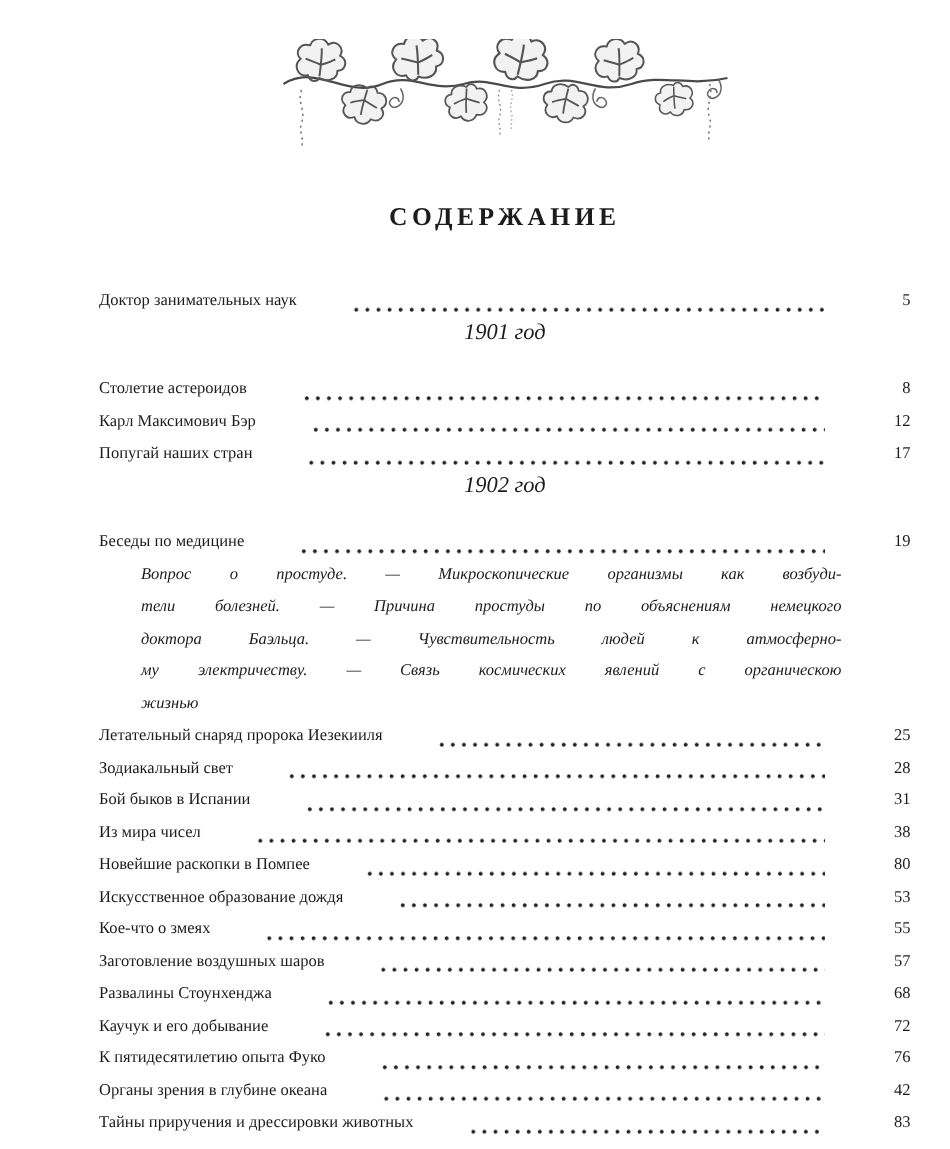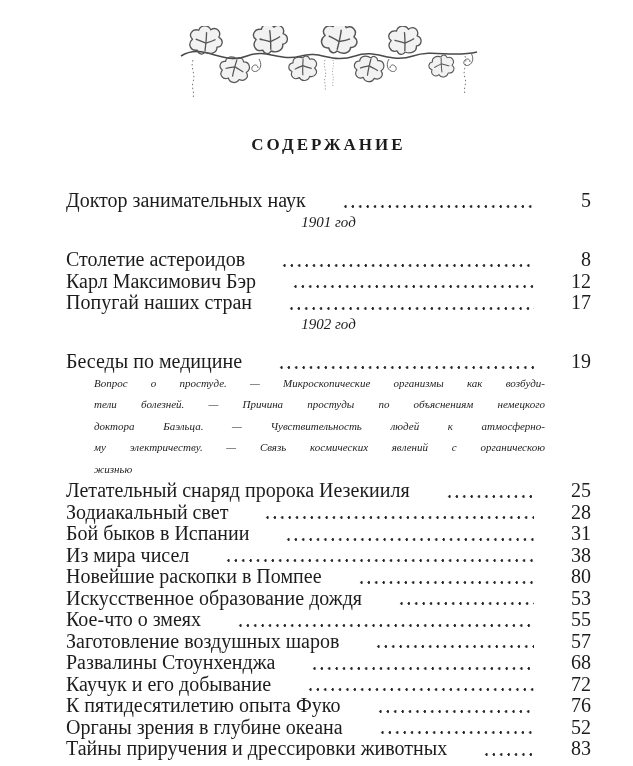--- a/index.html
+++ b/index.html
@@ -6,40 +6,40 @@
   .page {
     position: relative;
     width: 633px;
     height: 766px;
     background: #ffffff;
     color: #1c1c1c;
     font-family: "Liberation Serif", "DejaVu Serif", serif;
     overflow: hidden;
     box-sizing: border-box;
     padding-left: 66px;
-    padding-right: 42px;
+    padding-right: 26px;
   }
   .ornament {
     width: 300px;
     height: 72px;
     margin: 26px auto 0 auto;
   }
   .ornament svg { display: block; width: 100%; height: 100%; }
   .title {
     margin: 36px 0 0 0;
     font-size: 17px;
     font-weight: bold;
     letter-spacing: 3px;
     line-height: 22px;
     text-align: center;
   }
   .toc { margin-top: 34px; }
   .toc-row {
     display: flex;
-    font-size: 20px;
+    font-size: 11px;
     line-height: 21.5px;
     gap: 28px;
   }
   .etitle { white-space: nowrap; }
   .leader {
     flex: 1;
     margin: 0 5px 0 8px;
     background-image: radial-gradient(circle at 3.5px 1.5px, #232323 1.05px, rgba(0,0,0,0) 1.5px);
     background-size: 7.4px 3px;
     background-repeat: repeat-x;
@@ -216,21 +216,21 @@
 
         <div class="toc-row">
           <span class="etitle">К пятидесятилетию опыта Фуко</span>
           <span class="leader"></span>
           <span class="pnum">76</span>
         </div>
 
         <div class="toc-row">
           <span class="etitle">Органы зрения в глубине океана</span>
           <span class="leader"></span>
-          <span class="pnum">52</span>
+          <span class="pnum">42</span>
         </div>
 
         <div class="toc-row">
           <span class="etitle">Тайны приручения и дрессировки животных</span>
           <span class="leader"></span>
           <span class="pnum">83</span>
         </div>
       </div>
 
   </div>

